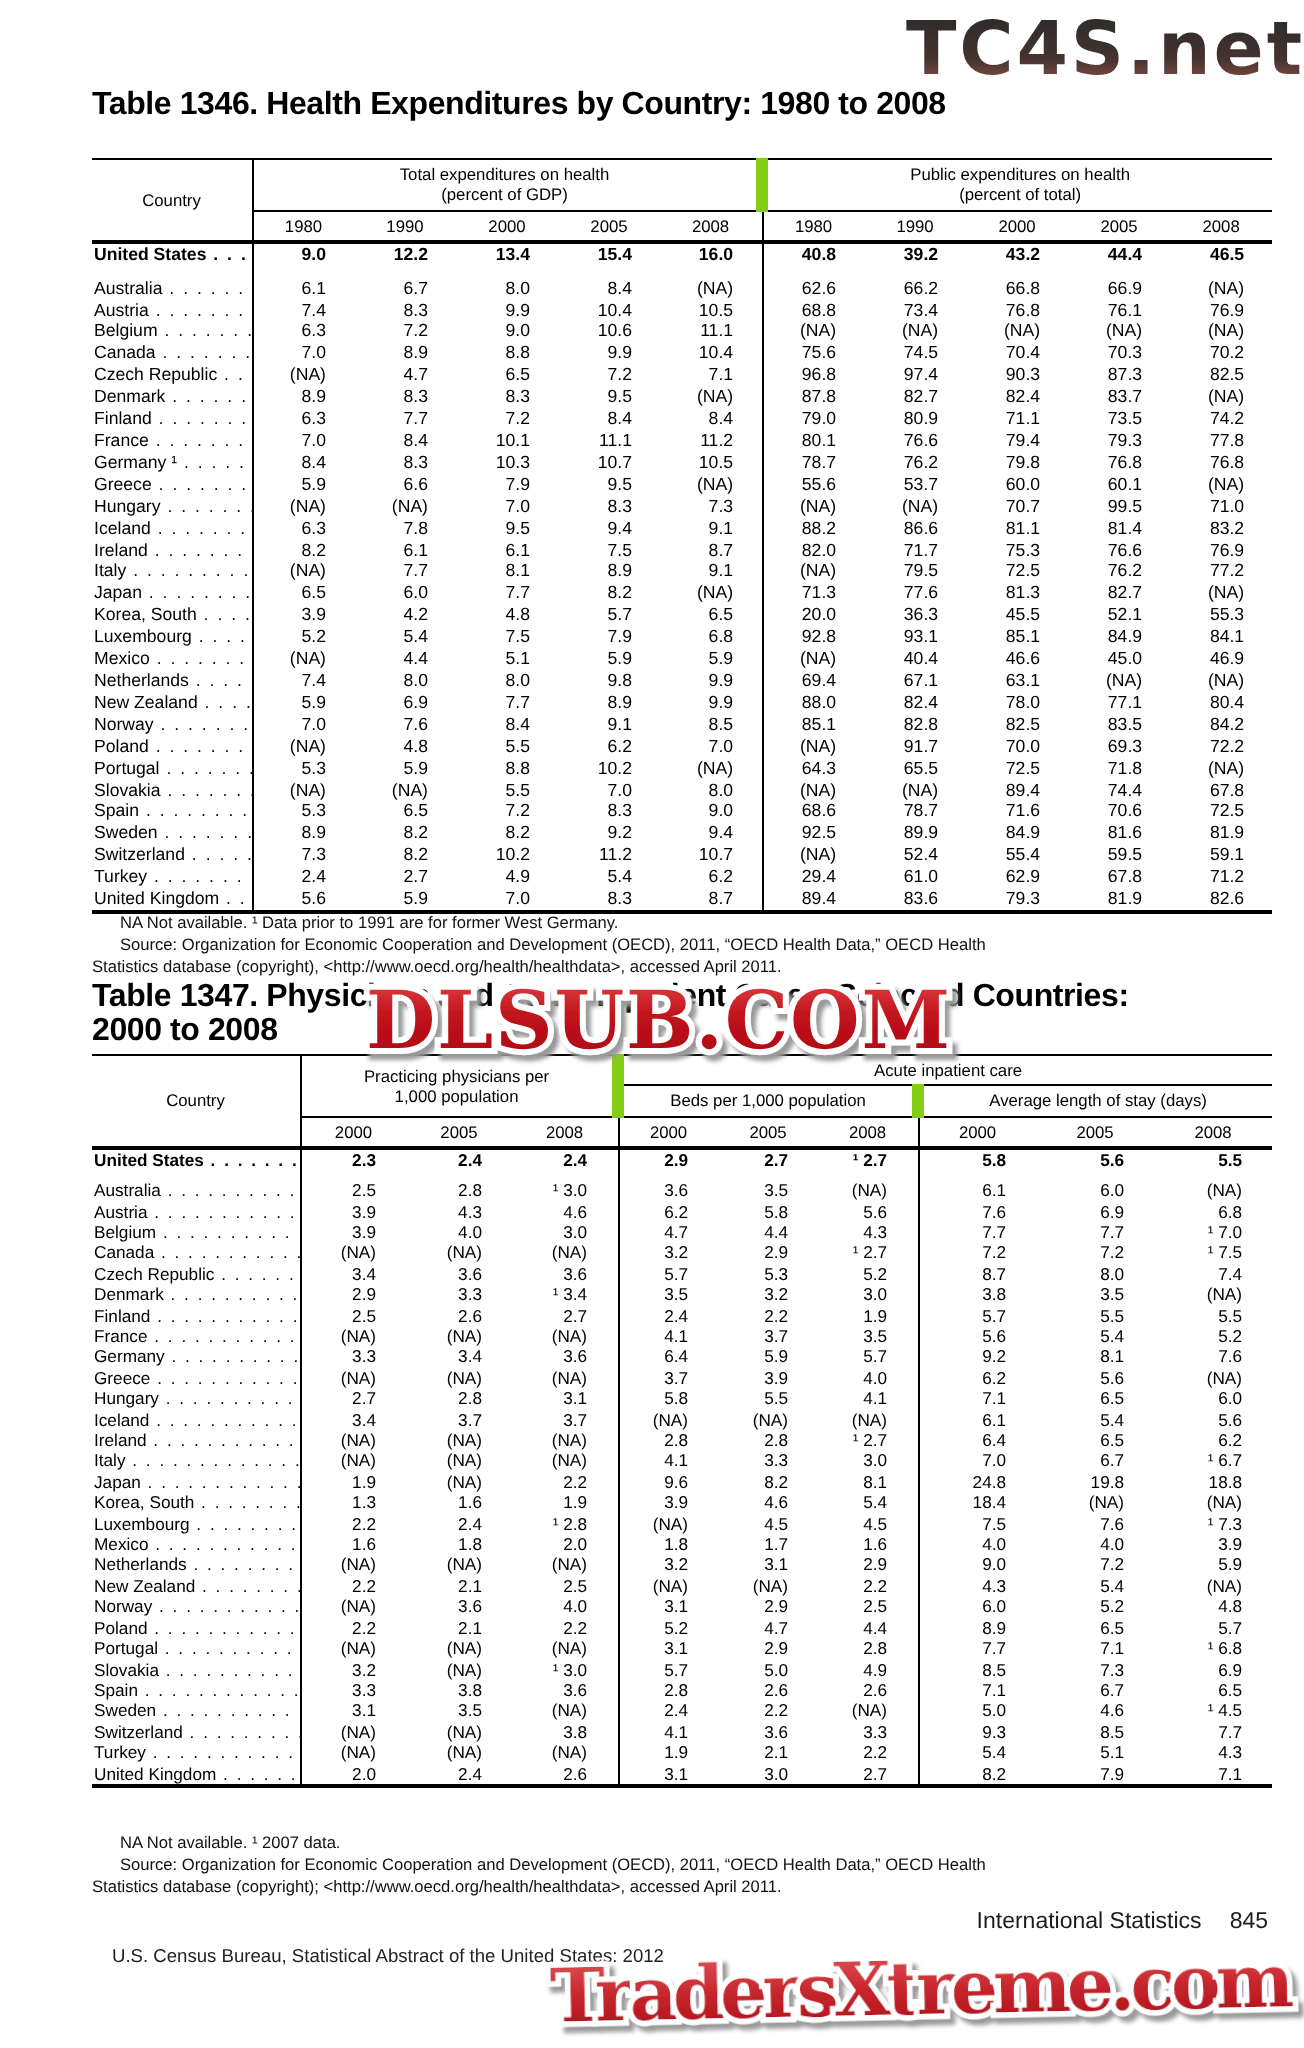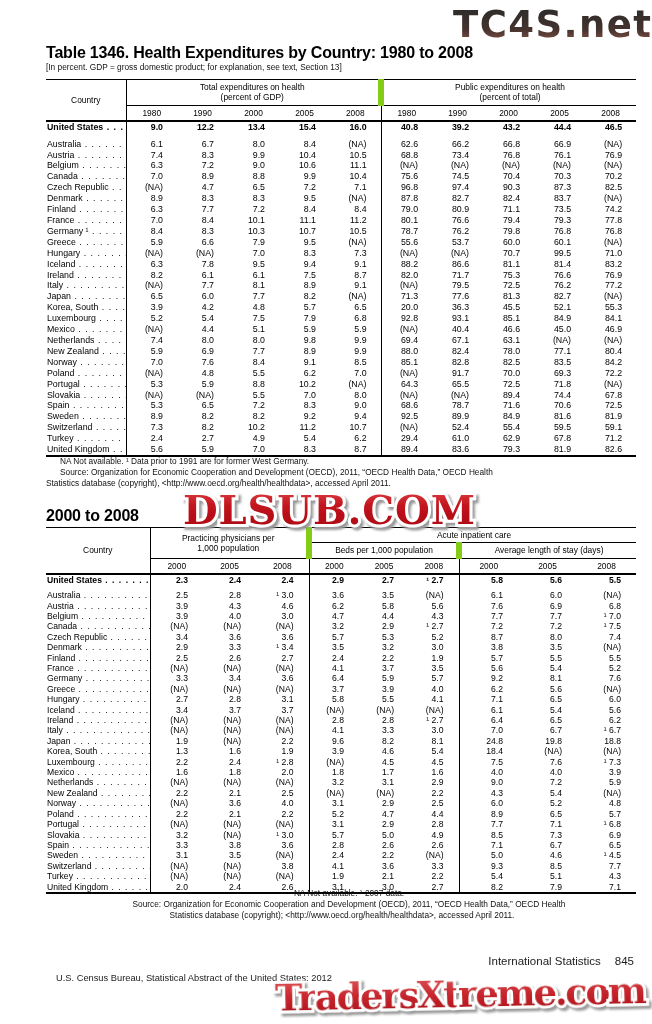--- a/index.html
+++ b/index.html
@@ -43,21 +43,20 @@
   #footer-left{position:absolute;left:56px;top:973px;font-size:9.3px;color:#222;}
 
   svg{overflow:visible;}
 </style>
 </head>
 <body>
 
 <div id="page">
 
   <div class="abs tbl-title" style="top:44px;">Table 1346. Health Expenditures by Country: 1980 to 2008</div>
-  <div class="abs tbl-note" style="top:62px;">[In percent. GDP = gross domestic product; for explanation, see text, Section 13]</div>
 
   <table id="t1346" class="tbl abs" style="top:79px;">
     <colgroup>
       <col style="width:80px;">
       <col span="10" style="width:51px;">
     </colgroup>
     <thead>
       <tr>
         <th class="country" rowspan="2">Country</th>
         <th class="grp gr" colspan="5">
@@ -488,20 +487,21 @@
         </tr>
       </tbody>
   </table>
 
   <div class="abs fn" style="top:456px;">
     <div class="ind">NA Not available.  ¹ Data prior to 1991 are for former West Germany.</div>
     <div class="ind">Source: Organization for Economic Cooperation and Development (OECD), 2011, “OECD Health Data,” OECD Health</div>
     <div>Statistics database (copyright), &lt;http://www.oecd.org/health/healthdata&gt;, accessed April 2011.</div>
   </div>
 
+  <div class="abs tbl-title" style="top:490px;">Table 1347. Physicians and Acute Inpatient Care—Selected Countries:</div>
   <div class="abs tbl-title" style="top:507px;">2000 to 2008</div>
 
   <table id="t1347" class="tbl abs" style="top:527px;">
     <colgroup>
       <col style="width:104px;">
       <col span="3" style="width:53px;">
       <col span="3" style="width:50px;">
       <col span="3" style="width:59px;">
     </colgroup>
     <thead>
@@ -898,21 +898,21 @@
           <td>3.1</td>
           <td>3.0</td>
           <td class="ge">2.7</td>
           <td>8.2</td>
           <td>7.9</td>
           <td>7.1</td>
         </tr>
       </tbody>
   </table>
 
-  <div class="abs fn" style="top:888px;text-align:center;">
+  <div class="abs fn" style="top:916px;">
     <div class="ind">NA Not available.  ¹ 2007 data.</div>
     <div class="ind">Source: Organization for Economic Cooperation and Development (OECD), 2011, “OECD Health Data,” OECD Health</div>
     <div>Statistics database (copyright); &lt;http://www.oecd.org/health/healthdata&gt;, accessed April 2011.</div>
   </div>
 
   <div id="footer-right">
     <span>International Statistics</span><span class="pg">845</span>
   </div>
   <div id="footer-left">U.S. Census Bureau, Statistical Abstract of the United States: 2012</div>
 

